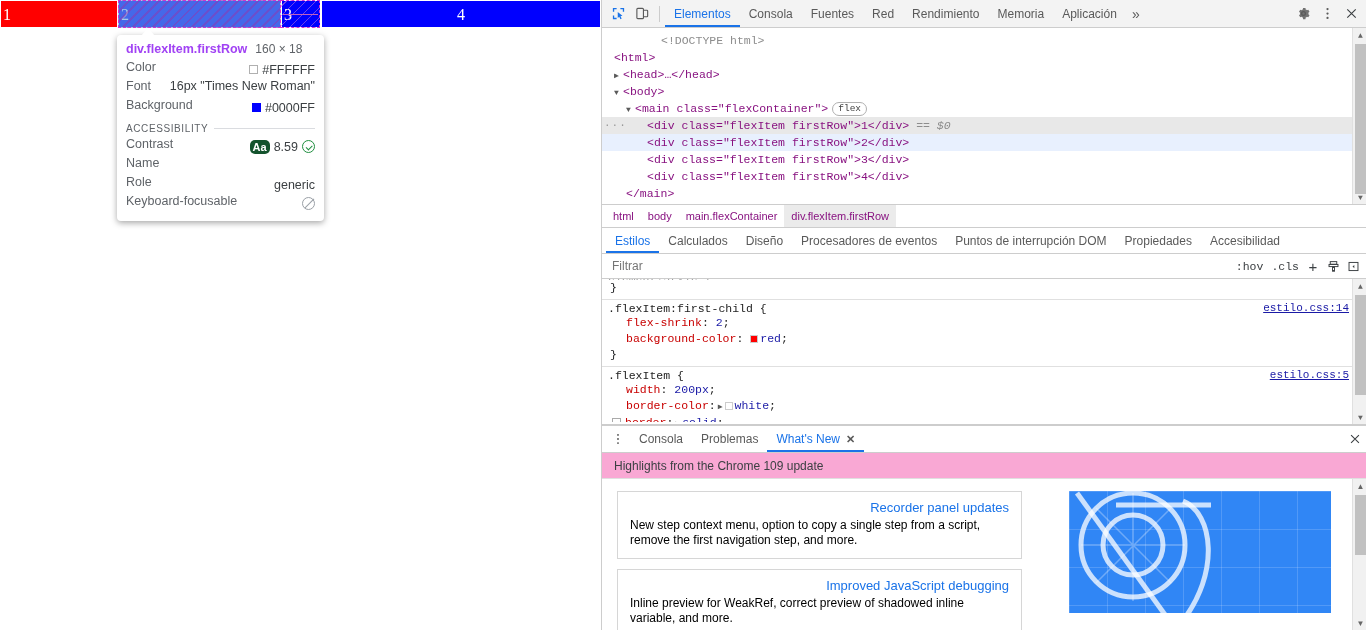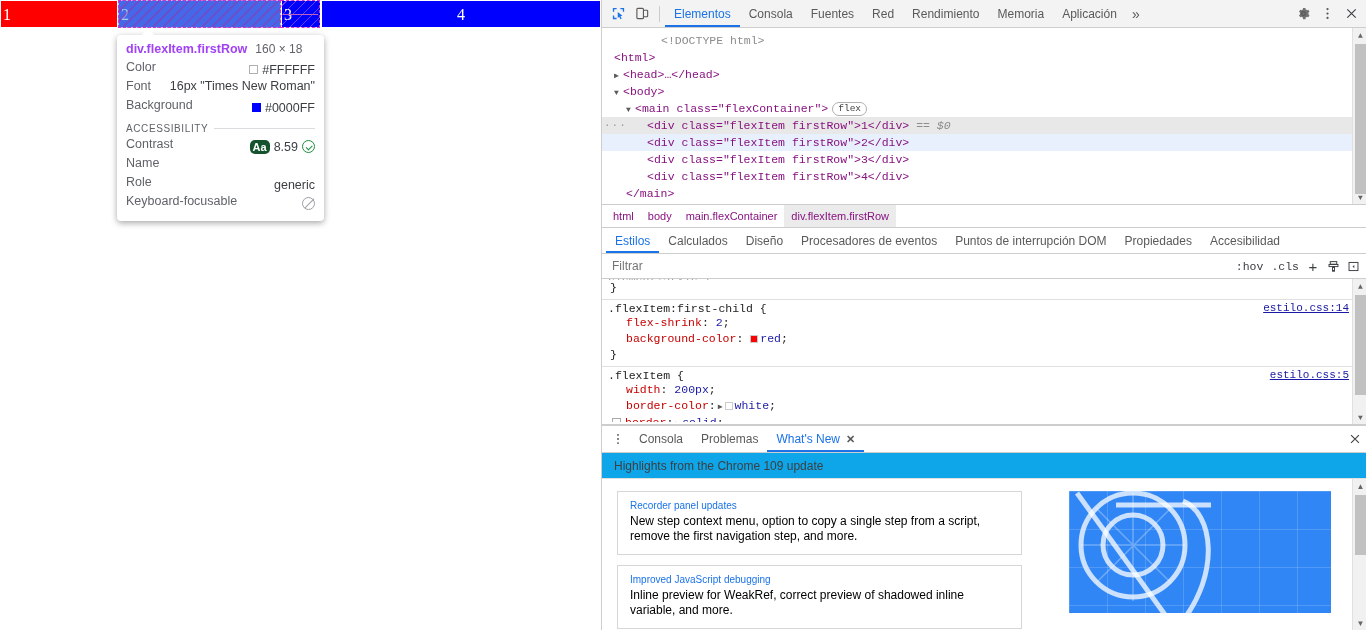--- a/index.html
+++ b/index.html
@@ -179,28 +179,28 @@
   #drawer{flex:1;display:flex;flex-direction:column;min-height:0;background:#fff;border-top:1px solid #cdcdcd;}
   #drawer-tabs{
     height:26px;min-height:26px;display:flex;align-items:center;
     border-bottom:1px solid #cdcdcd;background:#fff;padding-left:4px;
   }
   .dw-tab{padding:0 9px;height:25px;line-height:25px;color:#5a5a5a;font-size:12px;cursor:default;display:flex;align-items:center;gap:6px;}
   .dw-tab.sel{color:#1a73e8;box-shadow:inset 0 -2px 0 #1a73e8;}
   .dw-close{font-size:11px;color:#5a5a5a;font-weight:bold;}
   #wn-header{
     height:25px;min-height:25px;display:flex;align-items:center;padding-left:12px;
-    background:#0ea5e9;border-bottom:1px solid #e0e0e0;color:#3c4043;font-size:12px;
+    background:#f9a8d4;border-bottom:1px solid #e0e0e0;color:#3c4043;font-size:12px;
   }
   #wn-body{flex:1;display:flex;min-height:0;position:relative;overflow:hidden;background:#fff;padding:12px 0 0 0;}
   #wn-cards{margin-left:15px;width:405px;}
   .wn-card{
     border:1px solid #d6d6d6;padding:8px 12px 10px 12px;margin-bottom:10px;background:#fff;
   }
-  .wn-title{color:#1a73e8;font-size:10px;margin-bottom:3px;}
+  .wn-title{color:#1a73e8;font-size:13px;margin-bottom:3px;text-align:right;}
   .wn-desc{color:#000000;font-size:12px;line-height:15px;}
   #wn-media{
     position:absolute;left:467px;top:12px;width:262px;height:122px;
     background:#3086f5;overflow:hidden;
   }
   .blue-grid{position:absolute;inset:0;
     background-image:
       linear-gradient(rgba(255,255,255,0.16) 1px, transparent 1px),
       linear-gradient(90deg, rgba(255,255,255,0.16) 1px, transparent 1px);
     background-size:38px 38px;}

